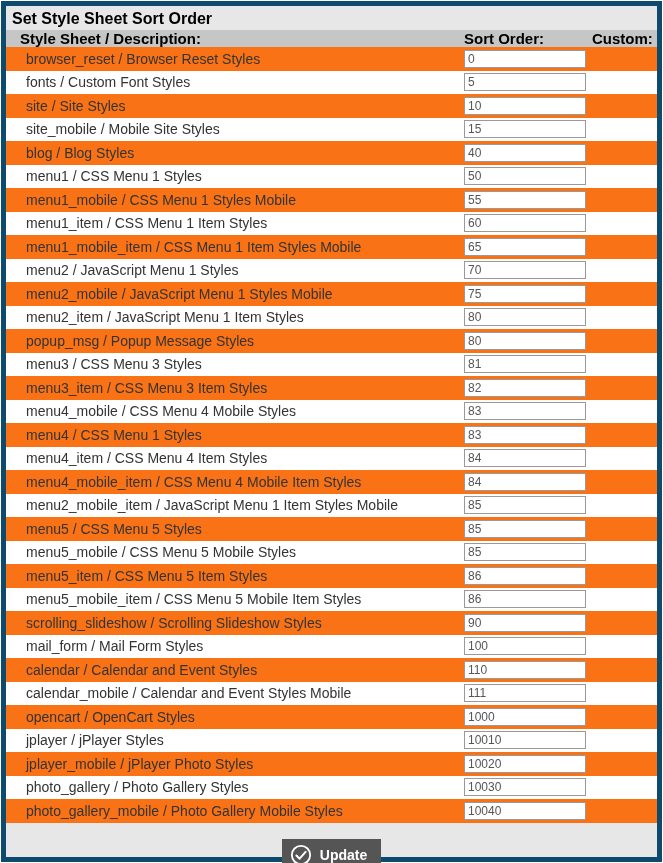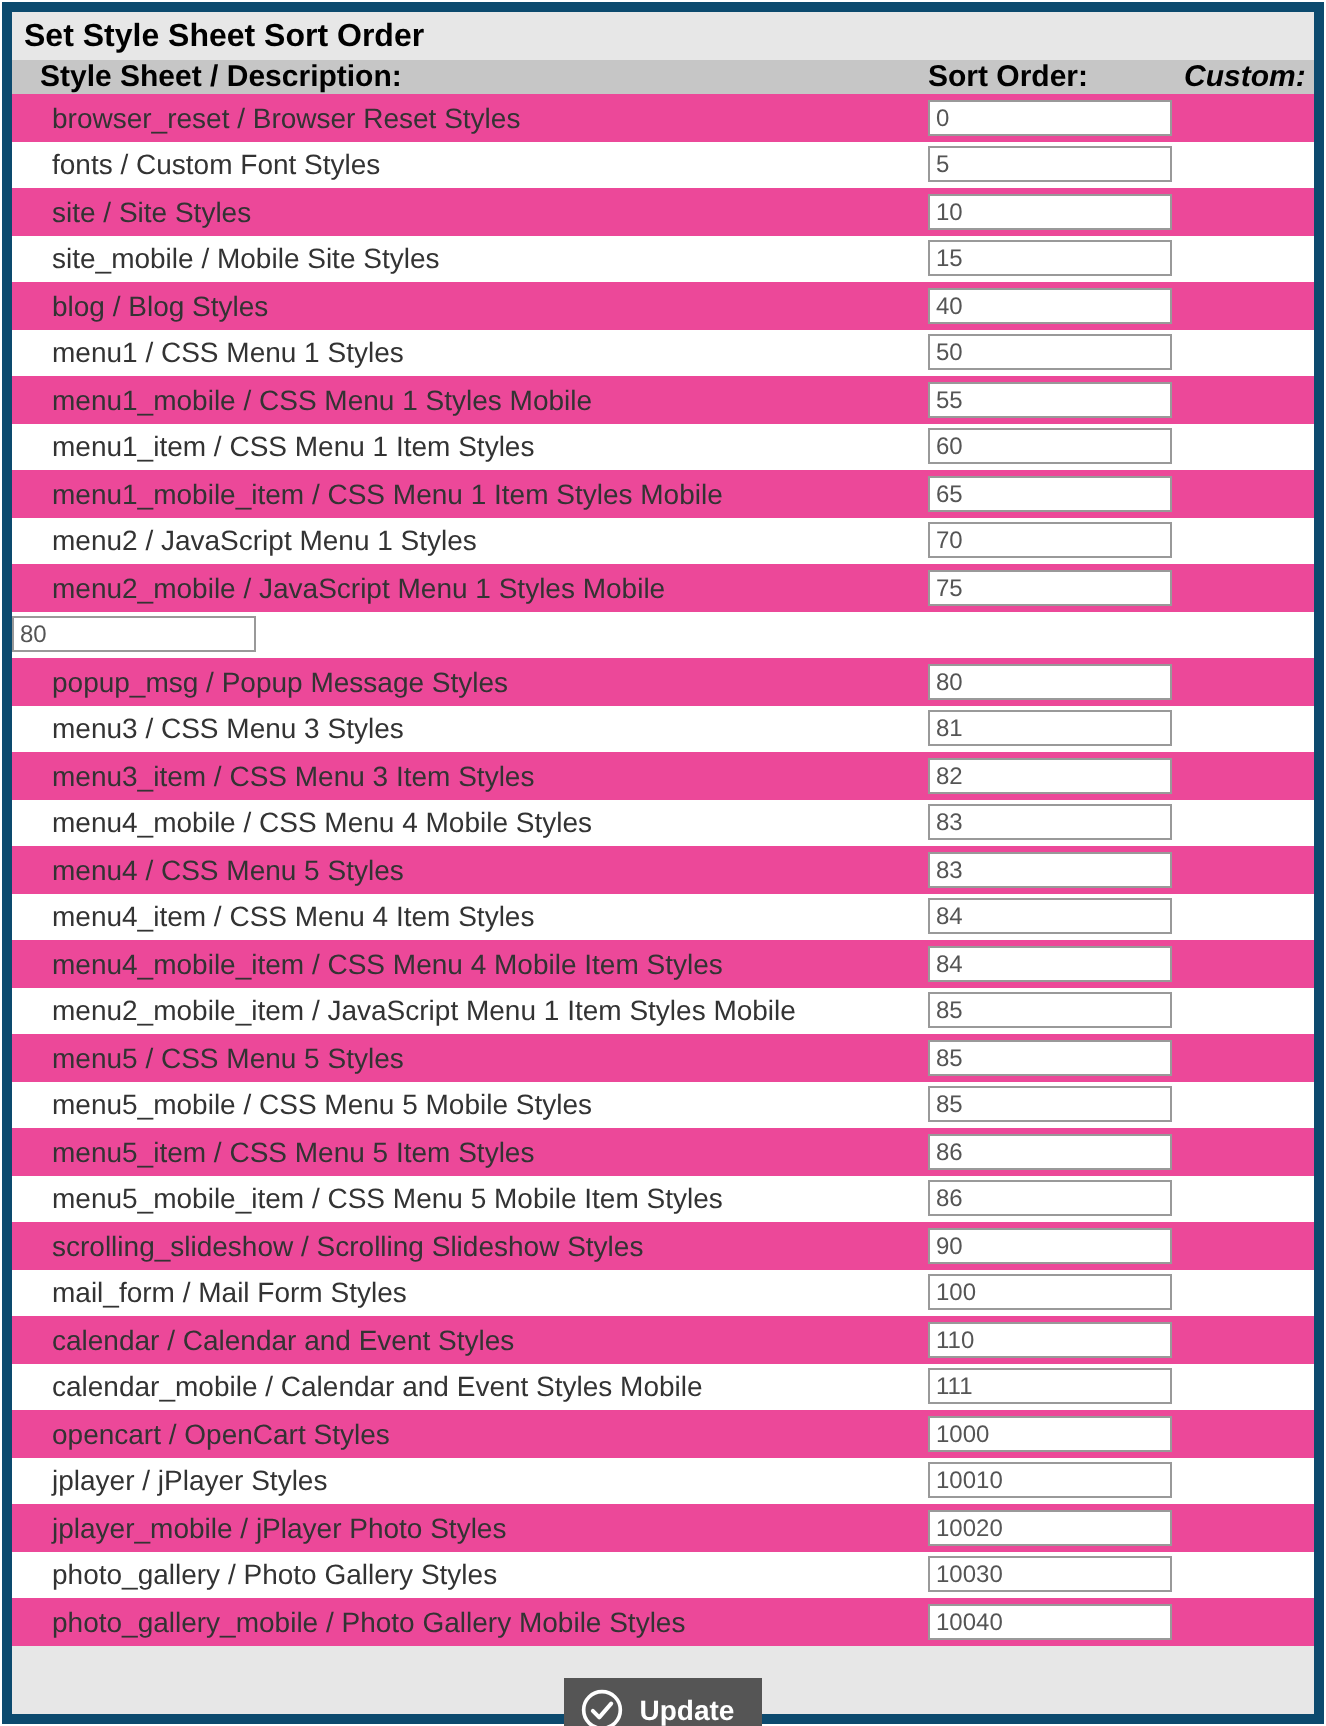--- a/index.html
+++ b/index.html
@@ -47,22 +47,22 @@
     flex: 0 0 128px;
     padding-right: 6px;
   }
   .col-custom {
     flex: 1;
     padding-right: 6px;
     text-align: left;
   }
   .header-row .col-desc { padding-left: 14px; }
   .header-row .col-sort { }
-  .header-row .col-custom { text-align: center; padding-right: 8px; font-style: italic;}
-  .row.even { background: #ec4899; }
+  .header-row .col-custom { text-align: center; padding-right: 8px;}
+  .row.even { background: #f97316; }
   .row.odd  { background: #ffffff; }
   .row .col-desc {
     color: #333;
     font-size: 14px;
   }
   .row .col-sort input {
     width: 122px;
     height: 18px;
     font-size: 12px;
     padding: 1px 3px;
@@ -154,20 +154,21 @@
         <div class="col-desc">menu2 / JavaScript Menu 1 Styles</div>
         <div class="col-sort"><input type="text" value="70" style=""></div>
         <div class="col-custom"></div>
       </div>
       <div class="row even">
         <div class="col-desc">menu2_mobile / JavaScript Menu 1 Styles Mobile</div>
         <div class="col-sort"><input type="text" value="75" style=""></div>
         <div class="col-custom"></div>
       </div>
       <div class="row odd">
+        <div class="col-desc">menu2_item / JavaScript Menu 1 Item Styles</div>
         <div class="col-sort"><input type="text" value="80" style=""></div>
         <div class="col-custom"></div>
       </div>
       <div class="row even">
         <div class="col-desc">popup_msg / Popup Message Styles</div>
         <div class="col-sort"><input type="text" value="80" style=""></div>
         <div class="col-custom"></div>
       </div>
       <div class="row odd">
         <div class="col-desc">menu3 / CSS Menu 3 Styles</div>
@@ -178,21 +179,21 @@
         <div class="col-desc">menu3_item / CSS Menu 3 Item Styles</div>
         <div class="col-sort"><input type="text" value="82" style=""></div>
         <div class="col-custom"></div>
       </div>
       <div class="row odd">
         <div class="col-desc">menu4_mobile / CSS Menu 4 Mobile Styles</div>
         <div class="col-sort"><input type="text" value="83" style=""></div>
         <div class="col-custom"></div>
       </div>
       <div class="row even">
-        <div class="col-desc">menu4 / CSS Menu 5 Styles</div>
+        <div class="col-desc">menu4 / CSS Menu 1 Styles</div>
         <div class="col-sort"><input type="text" value="83" style=""></div>
         <div class="col-custom"></div>
       </div>
       <div class="row odd">
         <div class="col-desc">menu4_item / CSS Menu 4 Item Styles</div>
         <div class="col-sort"><input type="text" value="84" style=""></div>
         <div class="col-custom"></div>
       </div>
       <div class="row even">
         <div class="col-desc">menu4_mobile_item / CSS Menu 4 Mobile Item Styles</div>

